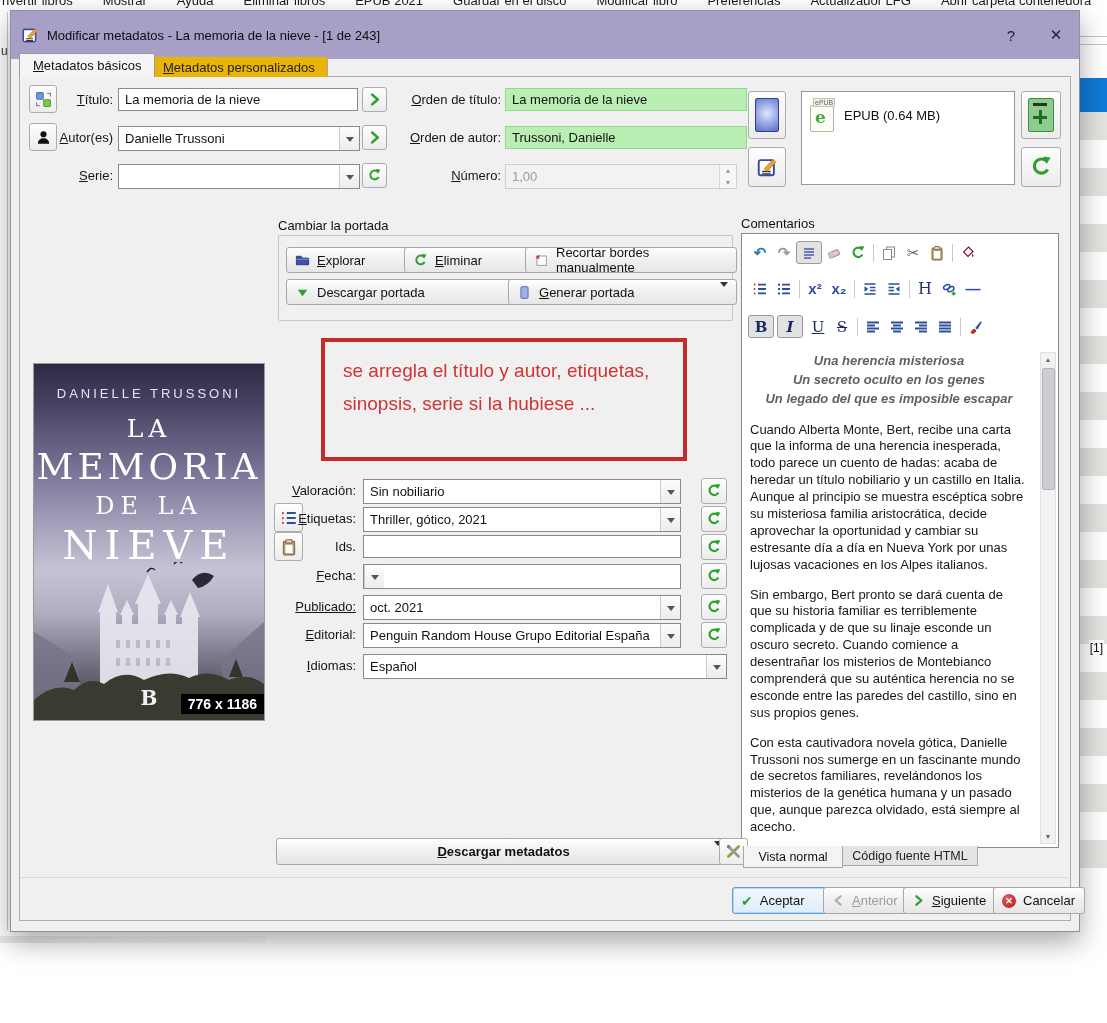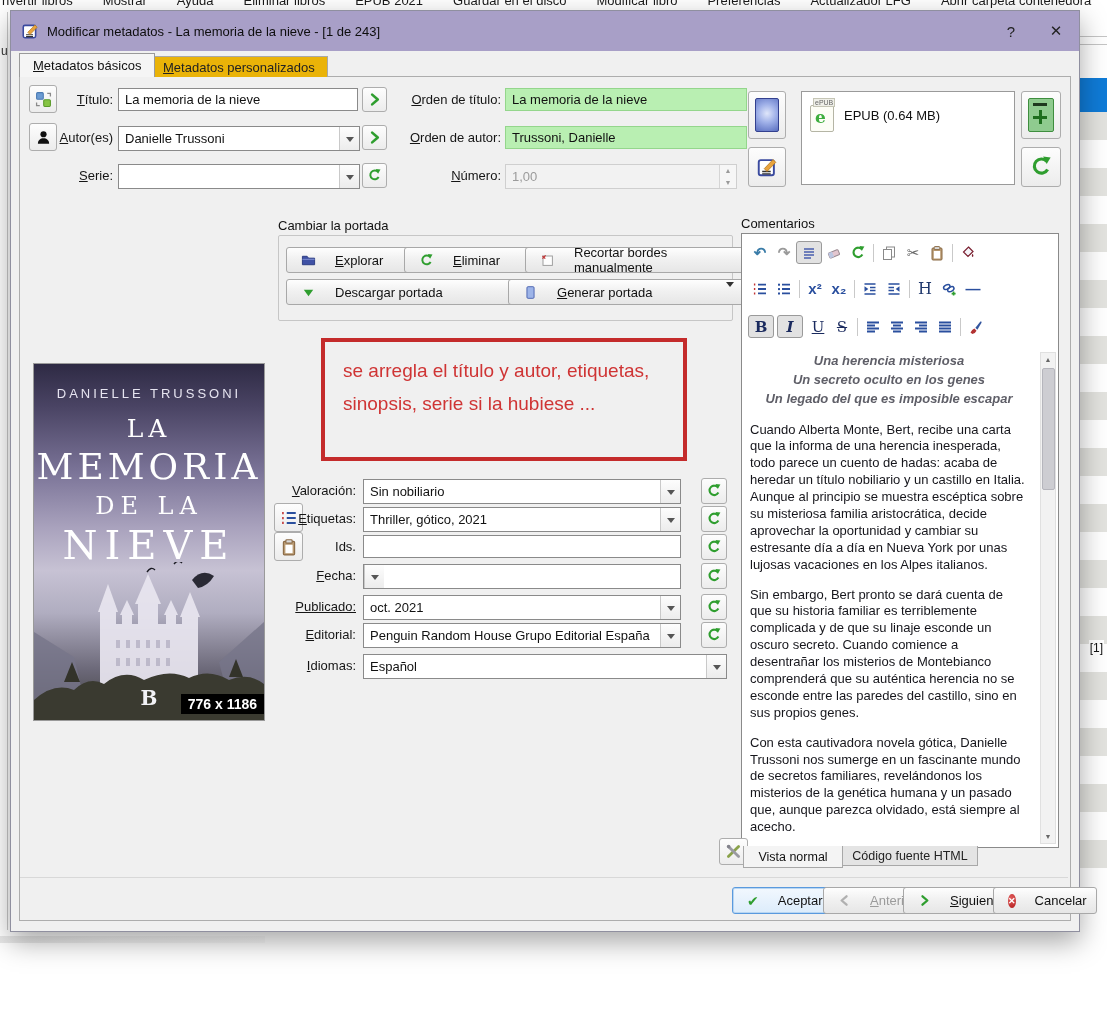--- a/index.html
+++ b/index.html
@@ -11,21 +11,21 @@
   .ul::first-letter{text-decoration:underline;}
   .inp{position:absolute;background:#fff;border:1px solid #8a8a8a;font-size:13px;
        display:flex;align-items:center;padding:0 6px;white-space:nowrap;overflow:hidden;}
   .green{background:#b9efb2;border:1px solid #94d68c;}
   .combo{position:absolute;background:#fff;border:1px solid #8a8a8a;display:flex;align-items:stretch;}
   .combo .val{flex:1;font-size:13px;display:flex;align-items:center;padding:0 6px;white-space:nowrap;overflow:hidden;}
   .dd{width:19px;display:flex;align-items:center;justify-content:center;border-left:1px solid #c9c9c9;
       background:linear-gradient(#fdfdfd,#ececec);}
   .tri{width:0;height:0;border:4px solid transparent;border-top:5px solid #555;margin-top:5px;}
   .btn{position:absolute;background:linear-gradient(#fefefe,#f1f1f1 45%,#e6e6e6);border:1px solid #a8a8a8;
-       border-radius:3px;font-size:13px;display:flex;align-items:center;gap:19px;padding:0 14px;cursor:default;}
+       border-radius:3px;font-size:13px;display:flex;align-items:center;gap:7px;padding:0 8px;cursor:default;}
   .sqbtn{position:absolute;background:linear-gradient(#fdfdfd,#ececec);border:1px solid #adadad;border-radius:3px;
          display:flex;align-items:center;justify-content:center;}
   .grp{position:absolute;border:1px solid #c6c6c6;border-radius:2px;}
   .ti{width:24px;height:21px;display:flex;align-items:center;justify-content:center;font-size:15px;}
   .tsep{width:1px;height:18px;background:#c9c9c9;margin:0 3px;align-self:center;}
   .pressed{border:1px solid #9a9a9a;background:#e2e2e2;border-radius:3px;}
   svg{display:block;}
   .spin{width:16px;display:flex;flex-direction:column;border-left:1px solid #d5d5d5;}
   .spin div{flex:1;display:flex;align-items:center;justify-content:center;font-size:7px;color:#9a9a9a;background:#f6f6f6;}
 </style>
@@ -159,21 +159,21 @@
   <div class="abs" style="left:7px;top:12px;width:1px;height:918px;background:#c9c9c9;"></div>
   <div class="abs" style="right:0;top:36px;width:28px;height:1px;background:#c5c5c5;"></div>
   <div class="abs" style="right:0;top:44px;width:28px;height:1px;background:#c5c5c5;"></div>
   <div class="abs" style="right:0;top:78px;width:27px;height:34px;background:#0f7bd7;"></div>
   <div class="abs" style="right:0;top:112px;width:27px;height:760px;background:repeating-linear-gradient(180deg,#e3e3df 0 28px,#ffffff 28px 56px);"></div>
   <div class="abs" style="right:3px;top:640px;font-size:12px;color:#111;background:#fff;padding:1px 1px;">[1]</div>
   <div class="abs" style="left:0;top:936px;width:265px;height:7px;background:linear-gradient(90deg,#bbb,#ddd 40%,#eee);opacity:.35;"></div>
 
   <div class="abs" style="left:10px;top:10px;width:1068px;height:920px;background:#f0f0f0;border:1px solid #8f8f9f;box-shadow:0 10px 26px rgba(0,0,0,.35);">
 
-    <div class="abs" style="left:0;top:0;width:100%;height:40px;background:#a89fc7;display:flex;align-items:center;">
+    <div class="abs" style="left:0;top:0;width:100%;height:48px;background:#a89fc7;display:flex;align-items:center;">
       <span style="margin-left:10px;">
           <svg width="18" height="18" viewBox="0 0 16 16">
             <use href="#g-editnote"></use>
           </svg>
         </span>
       <span style="margin-left:8px;font-size:13px;color:#0d0d0d;">Modificar metadatos - La memoria de la nieve -  [1 de 243]</span>
       <span style="flex:1"></span>
       <span style="width:44px;text-align:center;font-size:15px;color:#222;">?</span>
       <span style="width:46px;text-align:center;font-size:15px;color:#222;">✕</span>
     </div>
@@ -617,20 +617,24 @@
       </div>
     </div>
 
     <div class="abs" style="left:732px;top:835px;width:98px;height:21px;background:#f4f4f4;border:1px solid #a8a8a8;border-top:none;display:flex;align-items:center;justify-content:center;z-index:2;">
       <span style="font-size:12.5px;">Vista normal</span>
     </div>
     <div class="abs" style="left:831px;top:835px;width:134px;height:19px;background:#e4e4e4;border:1px solid #a8a8a8;border-top:none;display:flex;align-items:center;justify-content:center;z-index:1;">
       <span style="font-size:12.5px;color:#222;">Código fuente HTML</span>
     </div>
 
+    <div class="btn" style="left:265px;top:827px;width:437px;height:25px;justify-content:center;">
+      <span class="ul" style="font-weight:bold;">Descargar metadatos</span>
+      <span style="position:absolute;right:8px;bottom:3px;"><span class="tri" style="border-top-color:#333;"></span></span>
+    </div>
     <div class="sqbtn" style="left:708px;top:827px;width:27px;height:25px;">
       <span>
           <svg width="17" height="17" viewBox="0 0 16 16">
             <use href="#g-tools"></use>
           </svg>
         </span>
     </div>
 
     <div class="abs" style="left:9px;top:866px;width:1048px;height:1px;background:#d8d8d8;"></div>
     <div class="btn" style="left:721px;top:876px;width:81px;height:25px;border:1px solid #5a9ade;background:linear-gradient(#f2f8fe,#dcecfb);box-shadow:0 0 0 1px #b8d6f2 inset;">

